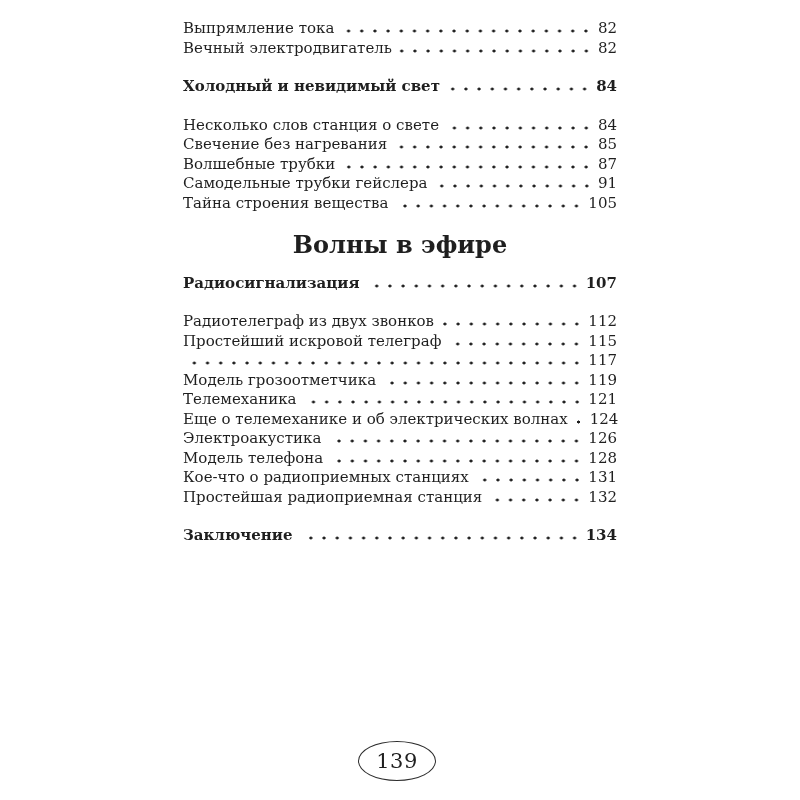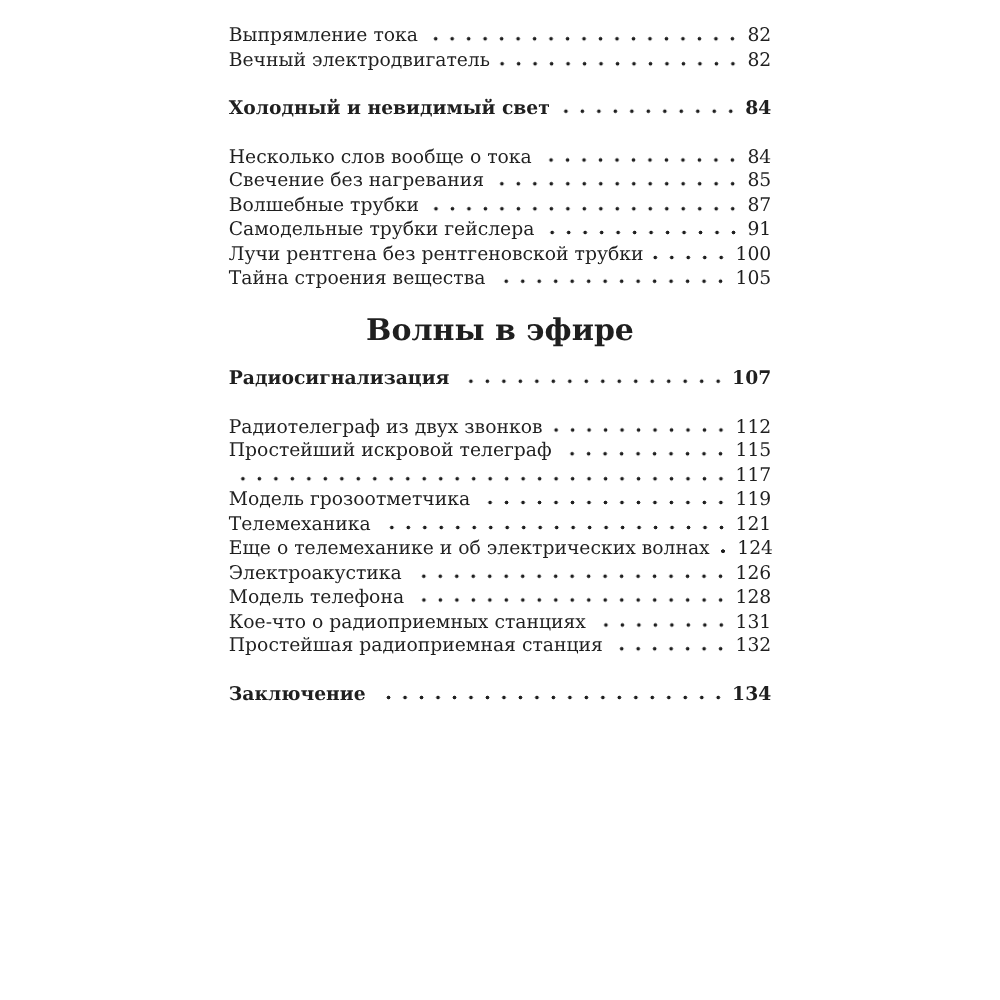--- a/index.html
+++ b/index.html
@@ -82,43 +82,38 @@
       </div>
       <div class="group">
         <div class="row bold">
           <span class="title">Холодный и невидимый свет</span>
           <span class="dots"></span>
           <span class="pagenum">84</span>
         </div>
       </div>
       <div class="group">
         <div class="row">
-          <span class="title">Несколько слов вообще о тока</span>
+          <span class="title">Несколько слов станция о свете</span>
           <span class="dots"></span>
           <span class="pagenum">84</span>
         </div>
         <div class="row">
           <span class="title">Свечение без нагревания</span>
           <span class="dots"></span>
           <span class="pagenum">85</span>
         </div>
         <div class="row">
           <span class="title">Волшебные трубки</span>
           <span class="dots"></span>
           <span class="pagenum">87</span>
         </div>
         <div class="row">
           <span class="title">Самодельные трубки гейслера</span>
           <span class="dots"></span>
           <span class="pagenum">91</span>
-        </div>
-        <div class="row">
-          <span class="title">Лучи рентгена без рентгеновской трубки</span>
-          <span class="dots"></span>
-          <span class="pagenum">100</span>
         </div>
         <div class="row">
           <span class="title">Тайна строения вещества</span>
           <span class="dots"></span>
           <span class="pagenum">105</span>
         </div>
       </div>
       <div class="section-heading">Волны в эфире</div>
       <div class="group">
         <div class="row bold">
@@ -179,13 +174,16 @@
         </div>
       </div>
       <div class="group">
         <div class="row bold">
           <span class="title">Заключение</span>
           <span class="dots"></span>
           <span class="pagenum">134</span>
         </div>
       </div>
     </div>
+  <div class="badge">
+    <span>139</span>
+  </div>
 </div>
 
 </body></html>

